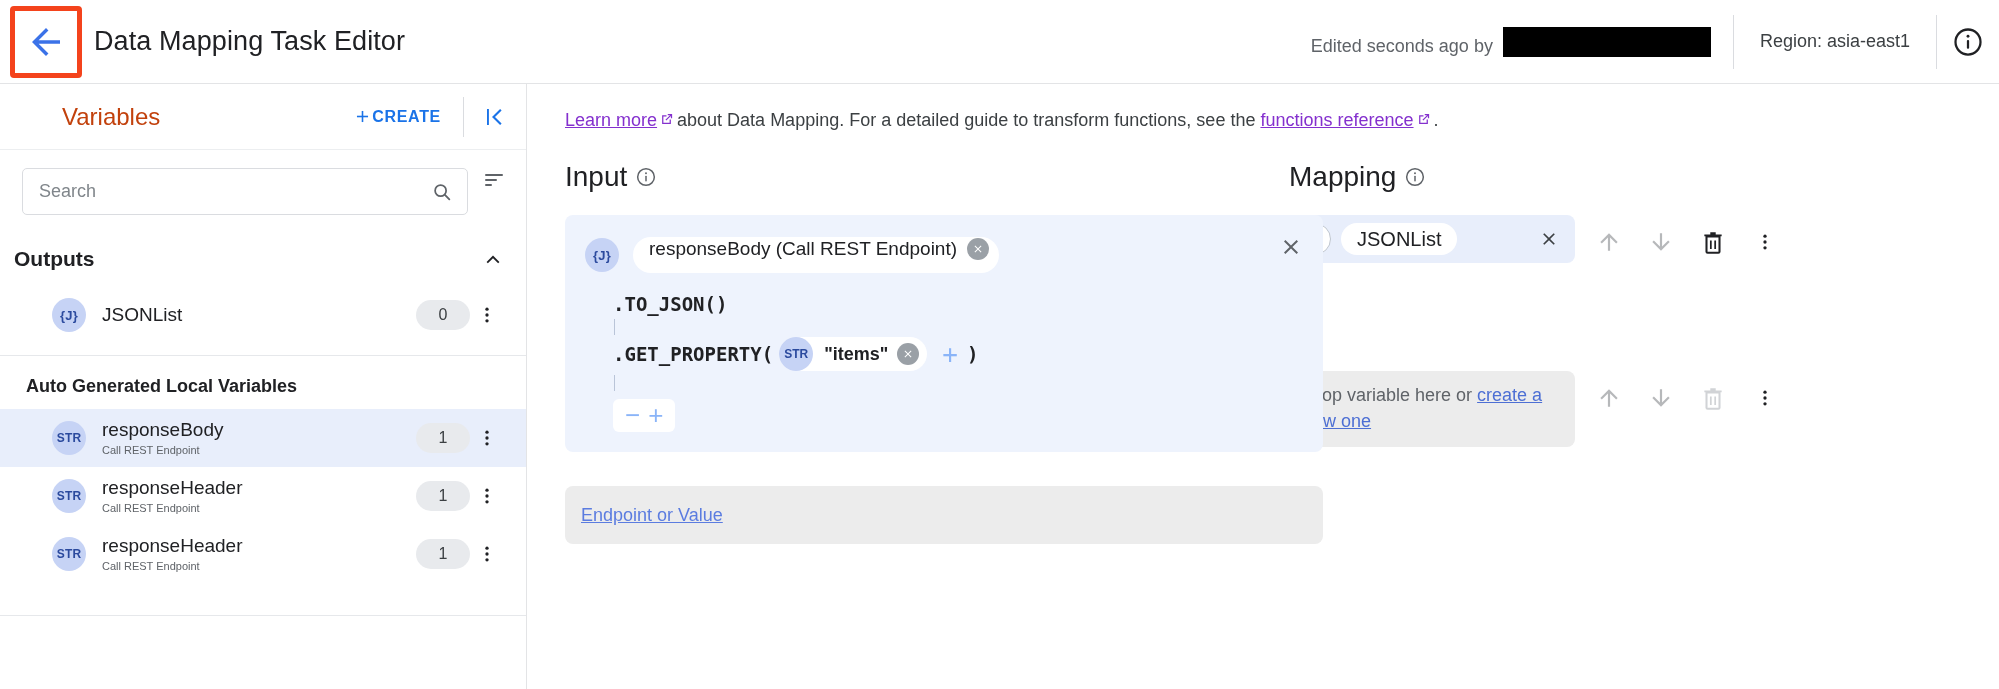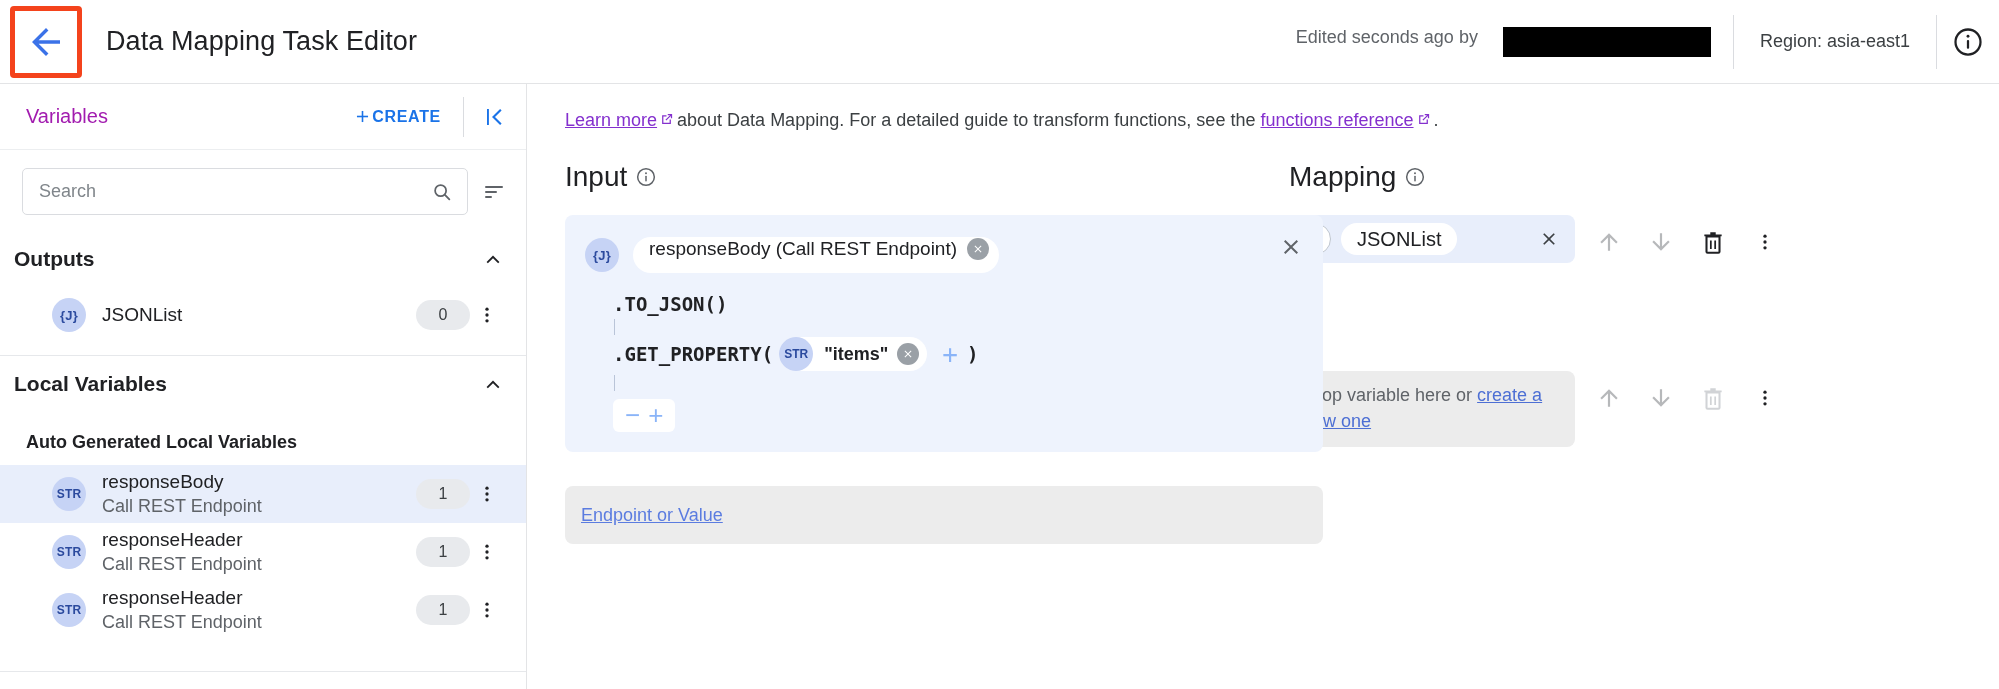--- a/index.html
+++ b/index.html
@@ -23,28 +23,28 @@
   .back-wrap {
     width: 72px; height: 72px;
     margin-left: 10px;
     display: flex; align-items: center; justify-content: center;
     border: 5px solid #f4431c;
     border-radius: 4px;
     background: #fff;
   }
   .back-arrow { width: 42px; height: 42px; display:block; }
   .page-title {
-    font-size: 27px; color: #202124; margin-left: 24px;
+    font-size: 27px; color: #202124; margin-left: 12px;
     letter-spacing: 0.1px; white-space: nowrap;
   }
   .topbar-right {
     margin-left: auto; display: flex; align-items: center; height: 100%;
   }
   .edited-info {
-    display: flex; align-items: flex-start; gap: 25px;
+    display: flex; align-items: flex-end; gap: 10px;
     font-size: 18px; color: #5f6368; padding-right: 22px;
   }
   .redacted { display:inline-block; width: 208px; height: 30px; background: #000; }
   .vdiv { width: 1px; height: 54px; background: #dadce0; }
   .region-label { font-size: 18px; color: #3c4043; padding: 0 26px; white-space: nowrap; }
   .info-btn { width: 62px; display:flex; align-items:center; justify-content:center; }
   .info-icon { width: 30px; height: 30px; display:block; }
 
   
   .body-row { flex: 1; display: flex; min-height: 0; }
@@ -55,34 +55,34 @@
     border-right: 1px solid #e3e4e6;
     display: flex; flex-direction: column;
     background: #fff; overflow: hidden;
   }
   .sb-header {
     height: 66px; min-height: 66px;
     display: flex; align-items: center;
     padding: 0 0 0 26px;
     border-bottom: 1px solid #eceef0;
   }
-  .sb-title { font-size: 20px; color: #a21caf; }
+  .sb-title { font-size: 24px; color: #c2410c; margin-left: 36px; }
   .sb-actions { margin-left: auto; display: flex; align-items: center; height: 100%; }
   .create-btn {
     display: flex; align-items: center; gap: 0;
     color: #1a73e8; font-size: 16px; font-weight: bold;
     letter-spacing: 0.7px; padding-right: 22px; background: none; border: none;
     cursor: pointer; font-family: inherit;
   }
   .plus-icon { width: 19px; height: 19px; display:block; }
   .sb-sep { width: 1px; height: 40px; background: #dadce0; }
   .collapse-btn { width: 62px; display:flex; align-items:center; justify-content:center; cursor:pointer; }
   .collapse-icon { width: 24px; height: 24px; display:block; }
 
-  .search-row { display: flex; align-items: center; padding: 18px 20px 16px 22px; gap: 14px; }
+  .search-row { display: flex; align-items: flex-start; padding: 18px 20px 16px 22px; gap: 14px; }
   .search-box {
     flex: 1; height: 47px; border: 1px solid #dadce0; border-radius: 5px;
     display: flex; align-items: center; padding: 0 14px 0 16px; background:#fff;
   }
   .search-input {
     flex: 1; border: none; outline: none; font-size: 18px; color: #3c4043;
     font-family: inherit; background: transparent;
   }
   .search-input::placeholder { color: #80868b; }
   .search-icon { width: 22px; height: 22px; display:block; flex:none; }
@@ -104,21 +104,21 @@
   .badge-circle {
     width: 34px; height: 34px; border-radius: 50%;
     display: flex; align-items: center; justify-content: center;
     flex: none; margin-left: 52px; margin-right: 16px;
     background: #c6d3f5; color: #2b4a9e;
     font-size: 12px; font-weight: bold; letter-spacing: 0.2px;
   }
   .badge-circle.j { font-size: 13px; }
   .var-texts { display: flex; flex-direction: column; justify-content: center; min-width: 0; }
   .var-name { font-size: 19px; color: #202124; line-height: 1.25; }
-  .var-sub { font-size: 18px; color: #5f6368; line-height: 1.3; margin-top: 1px; }
+  .var-sub { font-size: 11px; color: #5f6368; line-height: 1.3; margin-top: 1px; }
   .count-pill {
     margin-left: auto; min-width: 54px; height: 30px; border-radius: 15px;
     background: #e8eaed; color: #3c4043; font-size: 16px;
     display: flex; align-items: center; justify-content: center; flex: none;
   }
   .kebab { width: 34px; display:flex; align-items:center; justify-content:center; flex:none; cursor:pointer; }
   .kebab svg { width: 20px; height: 20px; display:block; }
   .hr { height: 1px; background: #e6e8eb; margin: 12px 0 0 0; }
   .subhead { font-size: 18px; font-weight: bold; color: #202124; padding: 20px 26px 12px 26px; }
 
@@ -314,26 +314,20 @@
         <span class="kebab">
           <svg viewBox="0 0 24 24">
             <circle cx="12" cy="5" r="2" fill="#202124"></circle>
               <circle cx="12" cy="12" r="2" fill="#202124"></circle>
               <circle cx="12" cy="19" r="2" fill="#202124"></circle>
           </svg>
         </span>
       </div>
       <div class="hr"></div>
 
-      <div class="section-head">
-        <span class="label">Local Variables</span>
-        <svg class="chev" viewBox="0 0 24 24">
-          <path d="M12 8.3 19 15.3 17.6 16.7 12 11.1 6.4 16.7 5 15.3z" fill="#202124"></path>
-        </svg>
-      </div>
       <div class="subhead">Auto Generated Local Variables</div>
 
       <div class="var-row tall selected">
         <span class="badge-circle">STR</span>
         <span class="var-texts">
           <span class="var-name">responseBody</span>
           <span class="var-sub">Call REST Endpoint</span>
         </span>
         <span class="count-pill">1</span>
         <span class="kebab">

